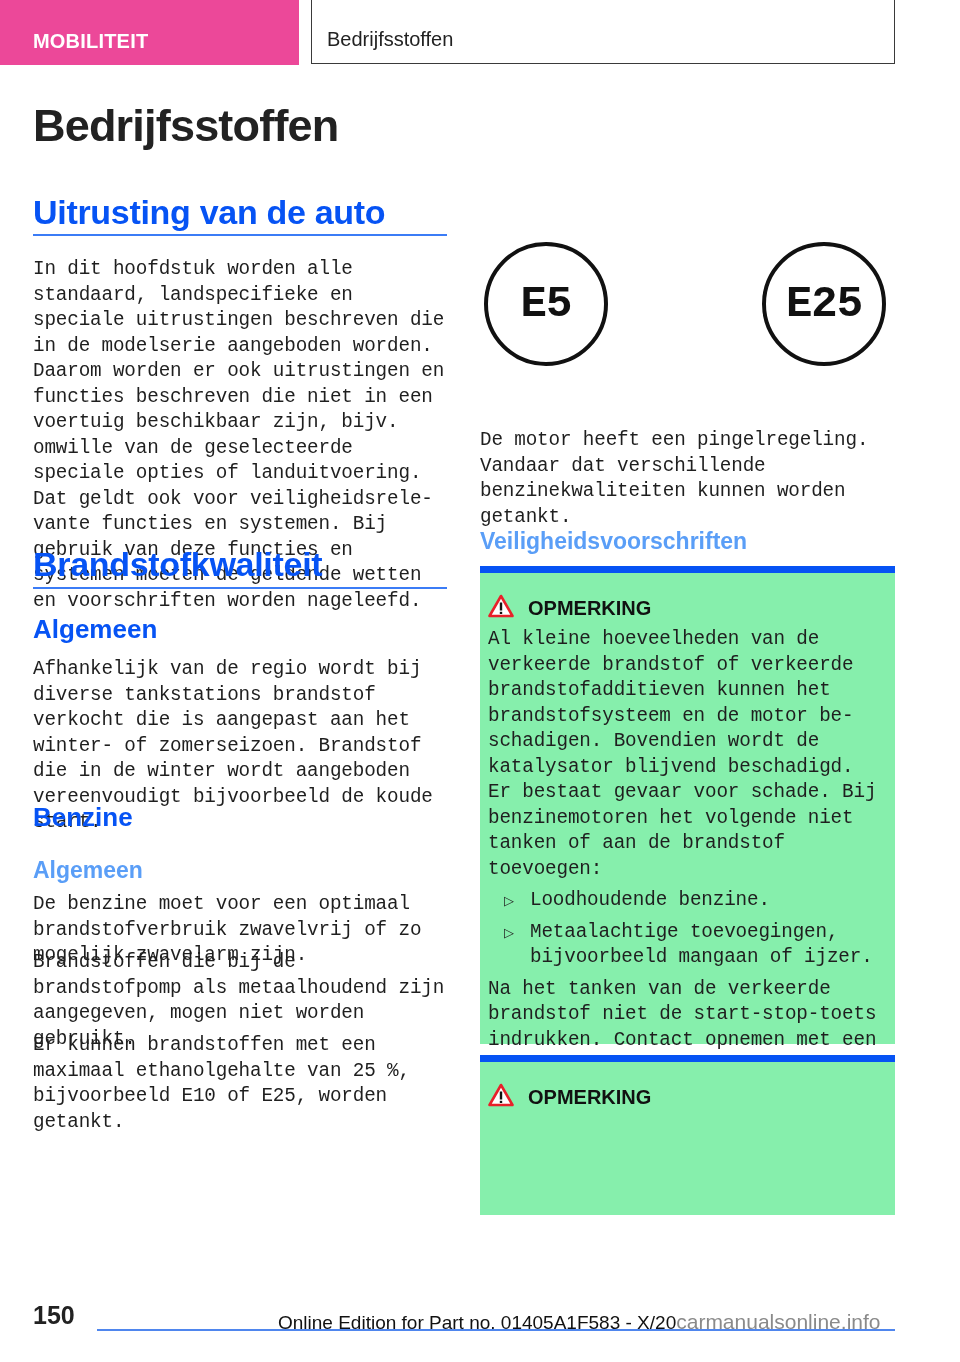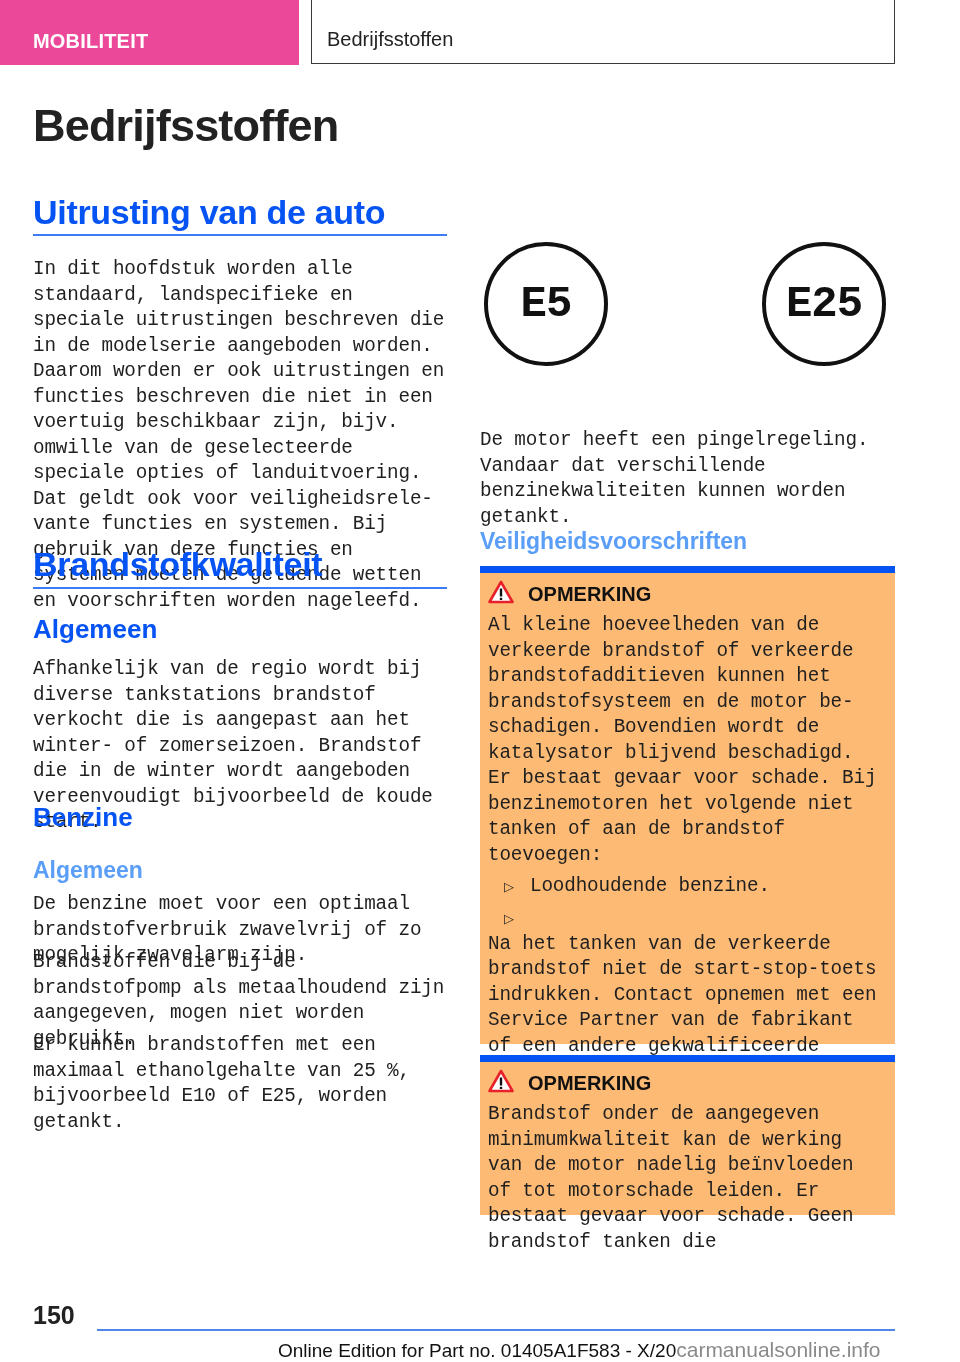--- a/index.html
+++ b/index.html
@@ -34,31 +34,31 @@
     font-family: Liberation Mono, monospace;
   }
   .badges { position: absolute; left: 484px; top: 240px; width: 410px; height: 140px; font-family: Liberation Mono, monospace; }
   .badge {
     position: absolute; top: 2px; width: 124px; height: 124px; border: 4px solid #111;
     border-radius: 50%; box-sizing: border-box; display: flex; align-items: center;
     justify-content: center; font-weight: bold; font-size: 44px; color: #111;
     letter-spacing: -1px;
   }
   .notice {
-    position: absolute; left: 480px; width: 415px; background: #fdba74;
-    border-top: 7px solid #0653f4; box-sizing: border-box; padding: 6px 8px 0 8px;
+    position: absolute; left: 480px; width: 415px; background: #86efac;
+    border-top: 7px solid #0653f4; box-sizing: border-box; padding: 20px 8px 0 8px;
   }
   .notice-head { display: flex; align-items: center; height: 30px; }
   .notice-head .label { font-size: 20px; font-weight: bold; color: #111; margin-left: 14px; }
   .notice .para { position: static; }
   .bullet { display: flex; margin: 6px 0 6px 0; }
   .bullet .tri { width: 42px; flex: none; font-size: 13px; padding-left: 16px; box-sizing: border-box; padding-top: 5px; color: #222; }
   .footer-num { position: absolute; left: 33px; top: 1301px; font-size: 25px; font-weight: bold; color: #222; }
   .footer-rule { position: absolute; left: 97px; top: 1329px; width: 798px; height: 2px; background: #4f86ee; }
-  .footer-text { position: absolute; left: 278px; top: 1310px; font-size: 19px; color: #111; white-space: nowrap; margin-top: 28px; }
+  .footer-text { position: absolute; left: 278px; top: 1310px; font-size: 19px; color: #111; white-space: nowrap; }
   .watermark { color: #8a8a8a; font-size: 21px; }
 </style>
 </head>
 <body>
 
 <div class="header-tab">MOBILITEIT</div>
 <div class="header-crumb">Bedrijfsstoffen</div>
 
 <div class="h1">Bedrijfsstoffen</div>
 
@@ -97,35 +97,35 @@
     </span>
     <span class="label">OPMERKING</span>
   </div>
   <div class="para" style="margin-top:4px">Al kleine hoeveelheden van de verkeerde brandstof of verkeerde brandstofadditieven kunnen het brandstofsysteem en de motor be­schadigen. Bovendien wordt de katalysator blij­vend beschadigd. Er bestaat gevaar voor schade. Bij benzinemotoren het volgende niet tanken of aan de brandstof toevoegen:</div>
   <div class="bullet">
     <span class="tri">▷</span>
     <span class="para">Loodhoudende benzine.</span>
   </div>
   <div class="bullet">
     <span class="tri">▷</span>
+    <span class="para">Metaalachtige toevoegingen, bijvoorbeeld mangaan of ijzer.</span>
   </div>
   <div class="para">Na het tanken van de verkeerde brandstof niet de start-stop-toets indrukken. Contact opne­men met een Service Partner van de fabrikant of een andere gekwalificeerde Service Partner of specialist.</div>
 </div>
 
 <div class="notice" style="top:1055px; height:160px;">
   <div class="notice-head">
     <span>
       <svg width="26" height="24" viewBox="0 0 26 24">
         <polygon points="13,2 24.5,22 1.5,22" fill="#fff" stroke="#e8202a" stroke-width="2.6" stroke-linejoin="round"></polygon>
         <rect x="11.8" y="8.5" width="2.4" height="8" fill="#111"></rect>
         <rect x="11.8" y="17.8" width="2.4" height="2.2" fill="#111"></rect>
       </svg>
     </span>
     <span class="label">OPMERKING</span>
   </div>
-  <div class="para" style="margin-top:4px">Brandstof onder de aangegeven minimumkwa­liteit kan de werking van de motor nadelig beïn­vloeden of tot motorschade leiden. Er bestaat gevaar voor schade. Geen brandstof tanken die</div>
 </div>
 
 <div class="footer-num">150</div>
 <div class="footer-rule"></div>
 <div class="footer-text">
   <span>Online Edition for Part no. 01405A1F583 - X/20</span><span class="watermark">carmanualsonline.info</span>
 </div>
 
 </body></html>

